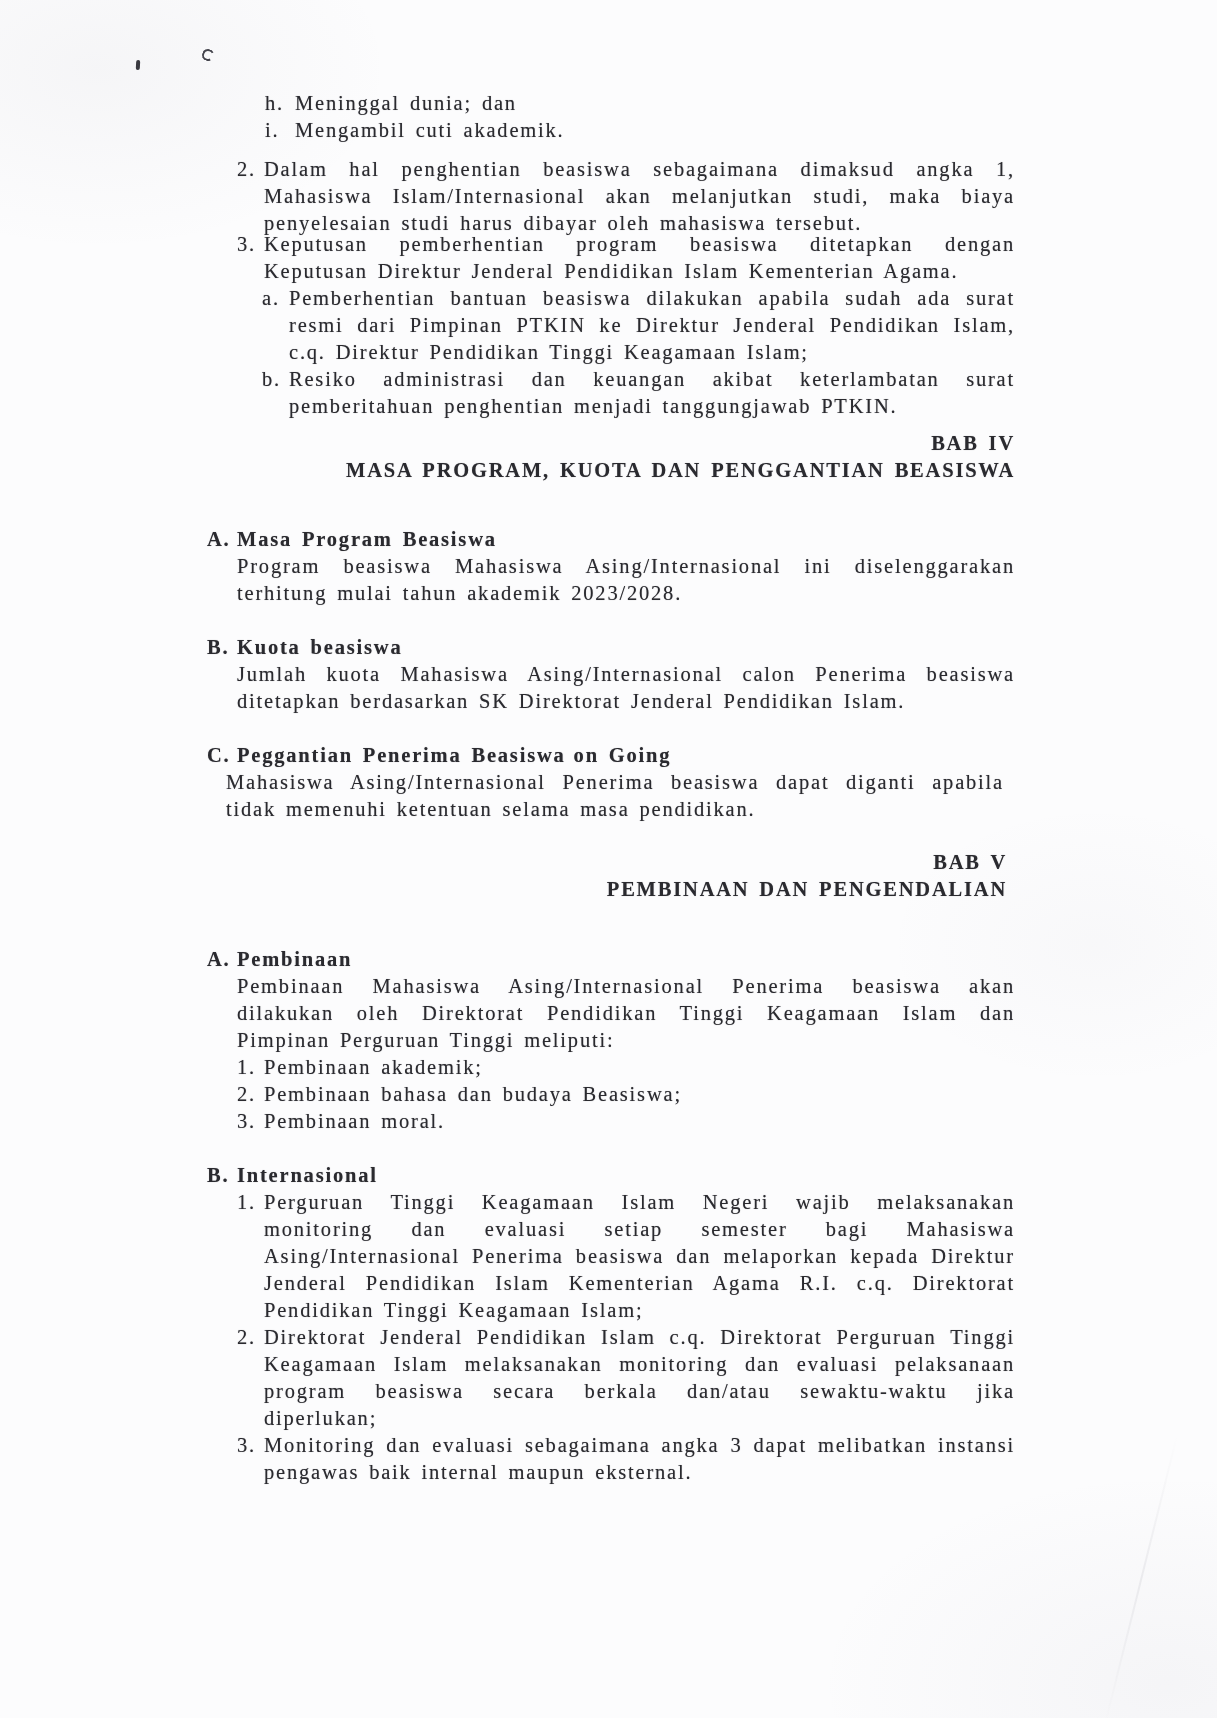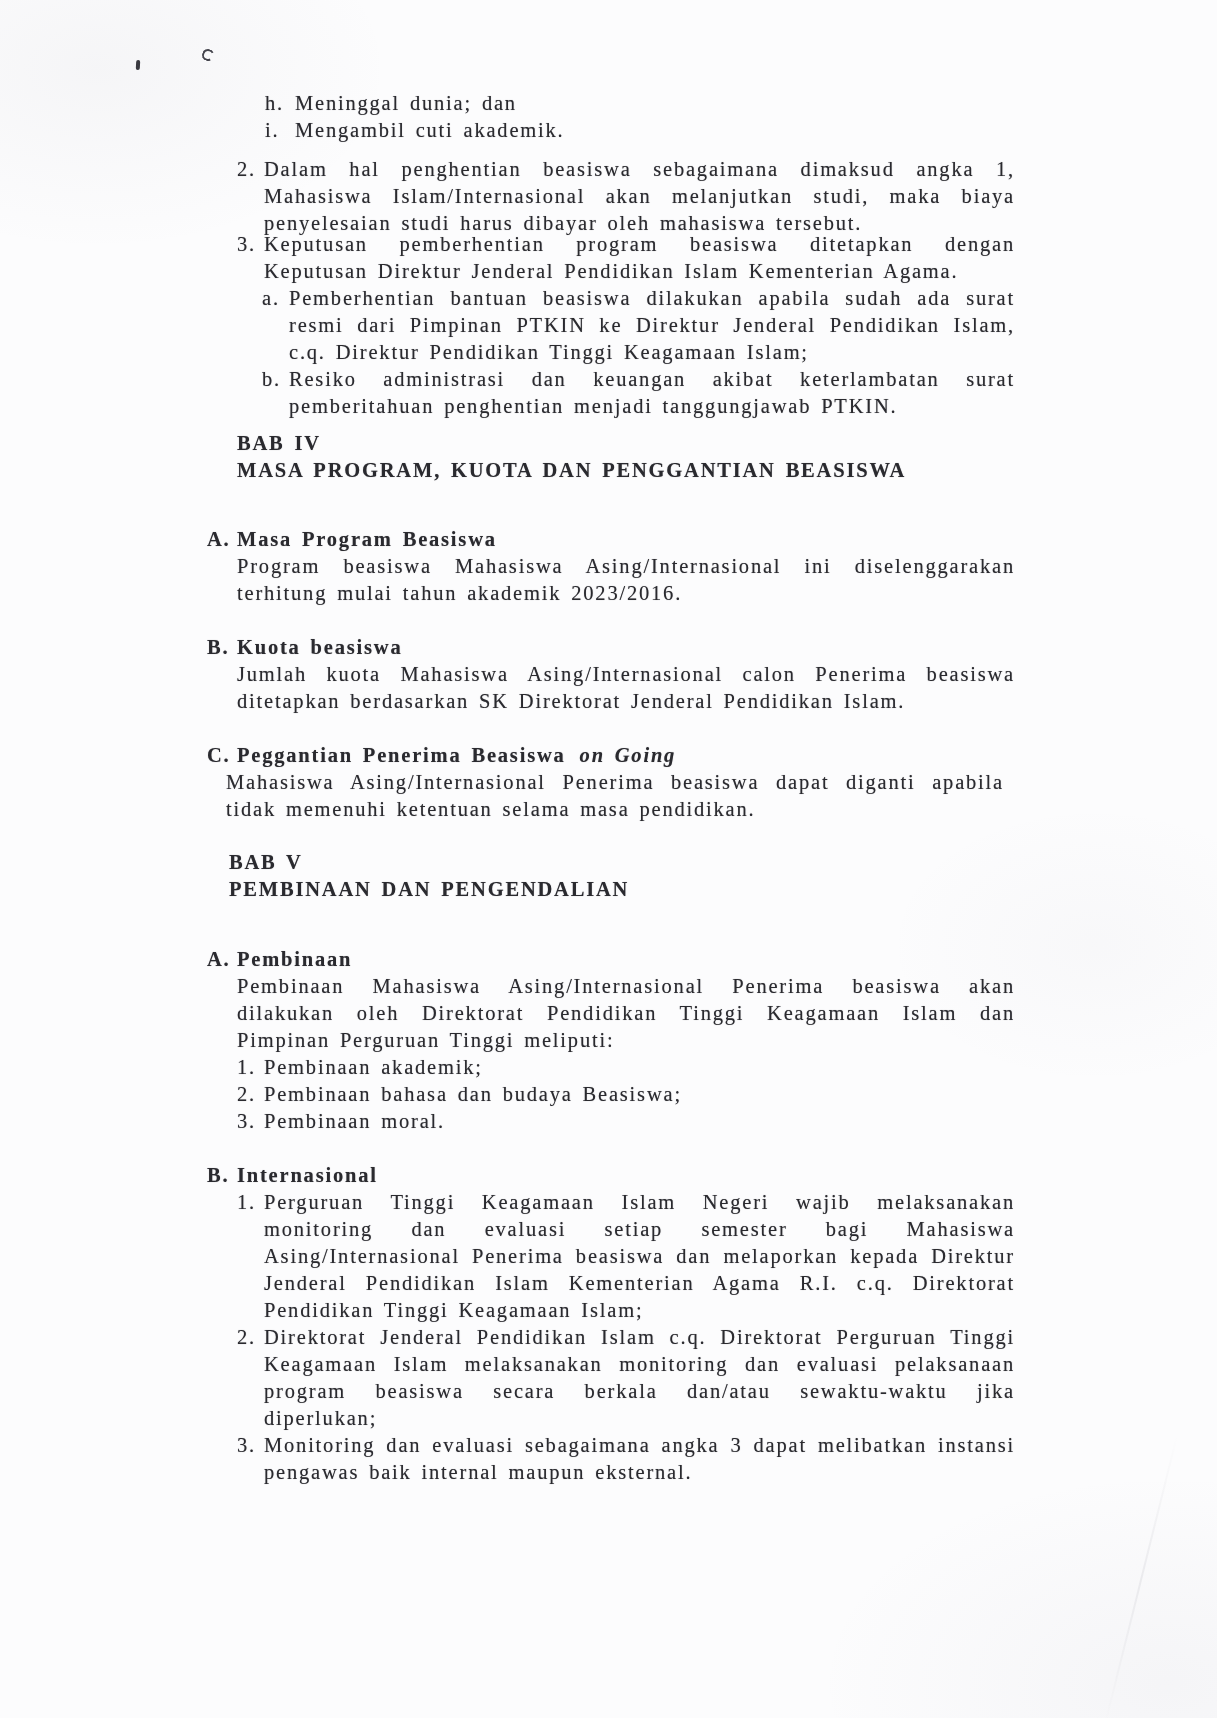--- a/index.html
+++ b/index.html
@@ -18,24 +18,24 @@
     color:#2a2a2f;
   }
   .page *{text-shadow:0 0 0.9px rgba(42,42,48,0.45);}
   .blk{position:absolute;}
   .li{display:flex;}
   .mk{flex:0 0 auto;}
   .mk.w27{width:27px;}
   .mk.w30{width:30px;}
   .tx{flex:1 1 auto;text-align:justify;}
   .tx.left{text-align:left;}
-  .chapter{text-align:left;font-weight:bold;}
+  .chapter{text-align:right;font-weight:bold;}
   .sec-head{font-weight:bold;display:flex;}
   .sec-head .mk{width:30px;}
-  .h-it{font-style:italic;margin-left:14px;}
+  .h-it{margin-left:8px;}
   .h-it:empty{display:none;}
   .stack > .li{margin:0;}
   .ink1{
     position:absolute;left:136px;top:60px;width:4px;height:10px;
     background:#3a3a40;border-radius:2px;transform:rotate(3deg);
   }
   .ink2{
     position:absolute;left:202px;top:49px;width:8px;height:8px;
     border:2.5px solid #44444c;border-radius:50%;
     border-right-color:transparent;transform:rotate(20deg);
@@ -97,21 +97,21 @@
   <div class="blk chapter" style="left:237px;top:430px;width:778px">
     <div>BAB IV</div>
     <div>MASA PROGRAM, KUOTA DAN PENGGANTIAN BEASISWA</div>
   </div>
 
   <div class="blk sec-head" style="left:207px;top:526px;width:808px">
     <span class="mk">A.</span>
     <span>Masa Program Beasiswa</span>
 
   </div>
-  <div class="blk tx" style="left:237px;top:553px;width:778px">Program beasiswa Mahasiswa Asing/Internasional ini diselenggarakan terhitung mulai tahun akademik 2023/2016.</div>
+  <div class="blk tx" style="left:237px;top:553px;width:778px">Program beasiswa Mahasiswa Asing/Internasional ini diselenggarakan terhitung mulai tahun akademik 2023/2028.</div>
 
   <div class="blk sec-head" style="left:207px;top:634px;width:808px">
     <span class="mk">B.</span>
     <span>Kuota beasiswa</span>
 
   </div>
   <div class="blk tx" style="left:237px;top:661px;width:778px">Jumlah kuota Mahasiswa Asing/Internasional calon Penerima beasiswa ditetapkan berdasarkan SK Direktorat Jenderal Pendidikan Islam.</div>
 
   <div class="blk sec-head" style="left:207px;top:742px;width:808px">
     <span class="mk">C.</span>

